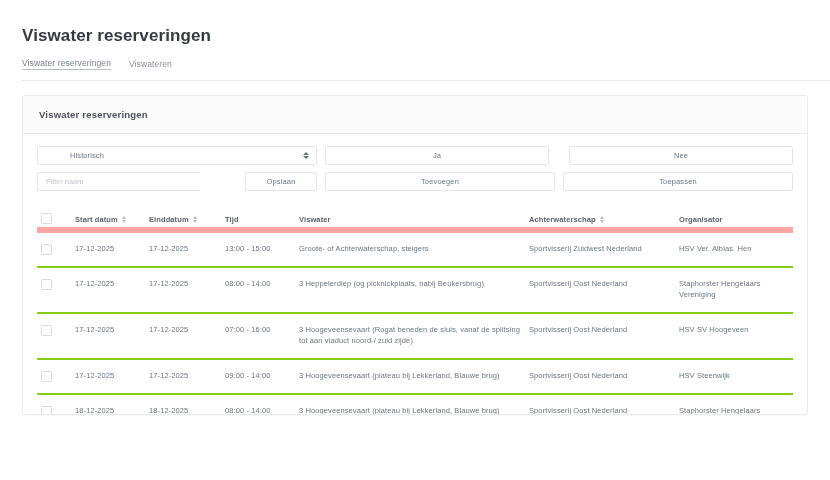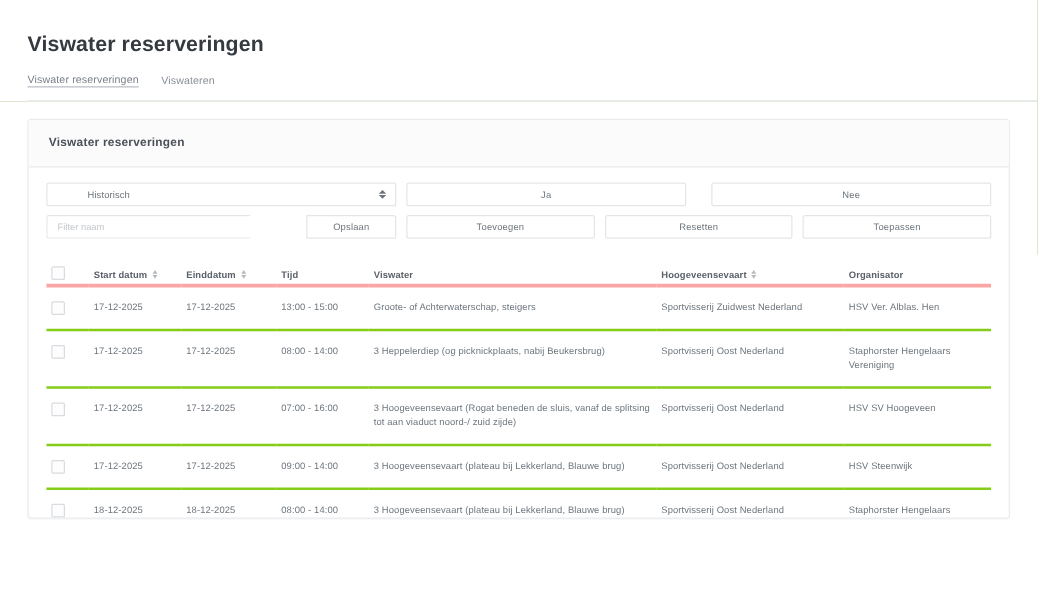--- a/index.html
+++ b/index.html
@@ -183,21 +183,21 @@
     border-collapse: collapse;
     table-layout: fixed;
     margin-top: 9px;
   }
   .table th {
     text-align: left;
     font-size: 7.5px;
     font-weight: bold;
     color: #5a6169;
     padding: 6px 4px 3px 4px;
-    border-bottom: 3px solid #fca5a5;
+    border-bottom: 6px solid #fca5a5;
     vertical-align: bottom;
     letter-spacing: 0.1px;
     margin-top: 21px;
   }
   .th-inner {
     display: flex;
     align-items: flex-end;
     gap: 4px;
   }
   .th-label { line-height: 1.25; }
@@ -288,21 +288,20 @@
           <div class="btn btn-ja">Ja</div>
           <div class="btn btn-nee">Nee</div>
         </div>
 
         <div class="filter-row">
           <div class="input-group">
             <input class="text-input" type="text" placeholder="Filter naam" style="">
             <div class="btn btn-opslaan">Opslaan</div>
           </div>
           <div class="btn btn-toevoegen">Toevoegen</div>
-          <div class="btn btn-resetten">Resetten</div>
           <div class="btn btn-toepassen">Toepassen</div>
         </div>
 
         <div class="table-clip">
         <table class="table">
           <thead>
             <tr>
               <th class="col-cb">
                 <span class="cb"></span>
               </th>
@@ -329,21 +328,21 @@
                   <span class="th-label">Tijd</span>
                 </div>
               </th>
               <th class="col-vis">
                 <div class="th-inner">
                   <span class="th-label">Viswater</span>
                 </div>
               </th>
               <th class="col-recht">
                 <div class="th-inner">
-                  <span class="th-label">Hoogeveensevaart</span>
+                  <span class="th-label">Achterwaterschap</span>
                   <span class="sort-icon">
                         <i class="up"></i>
                         <i class="down"></i>
                       </span>
                 </div>
               </th>
               <th class="col-org">
                 <div class="th-inner">
                   <span class="th-label">Organisator</span>
                 </div>

